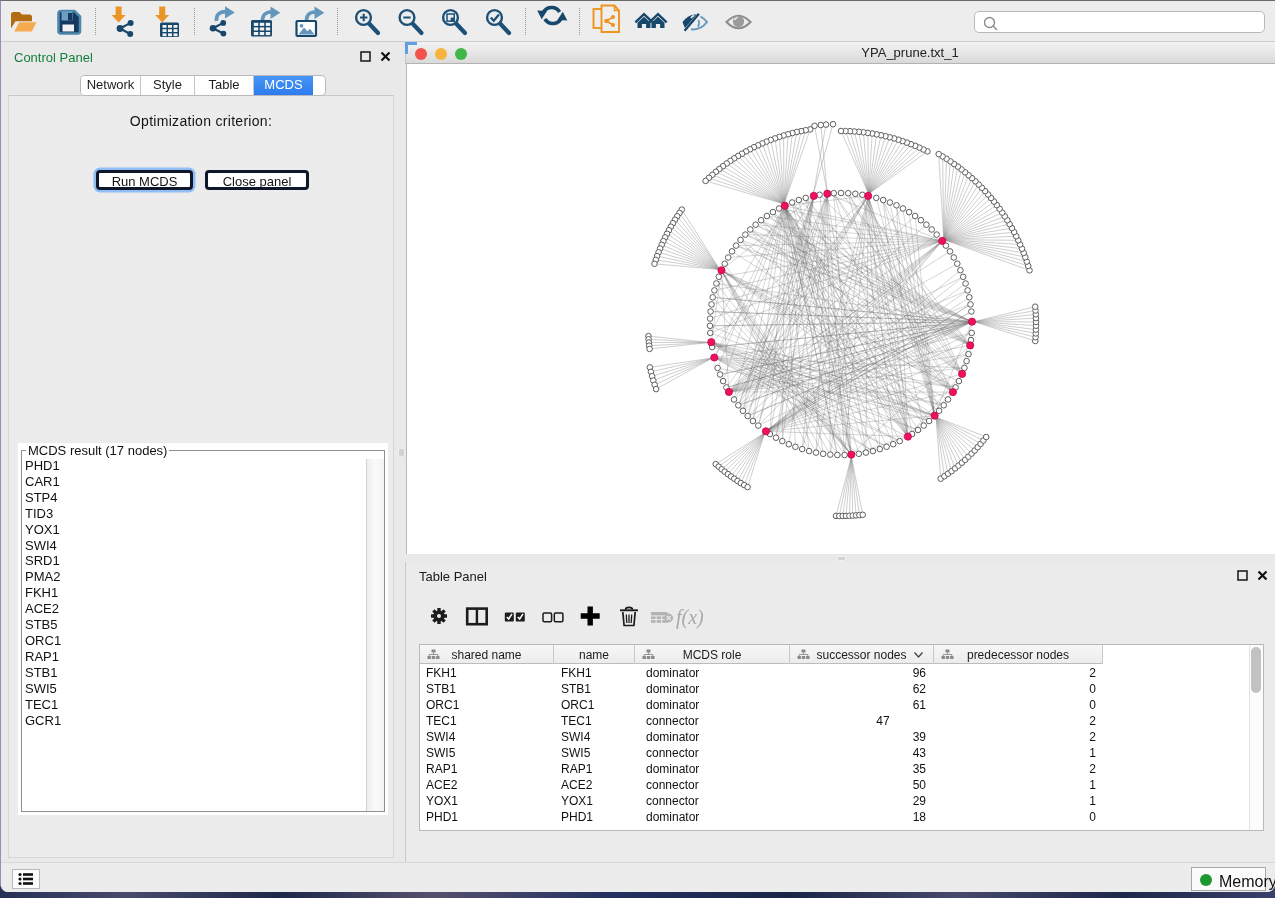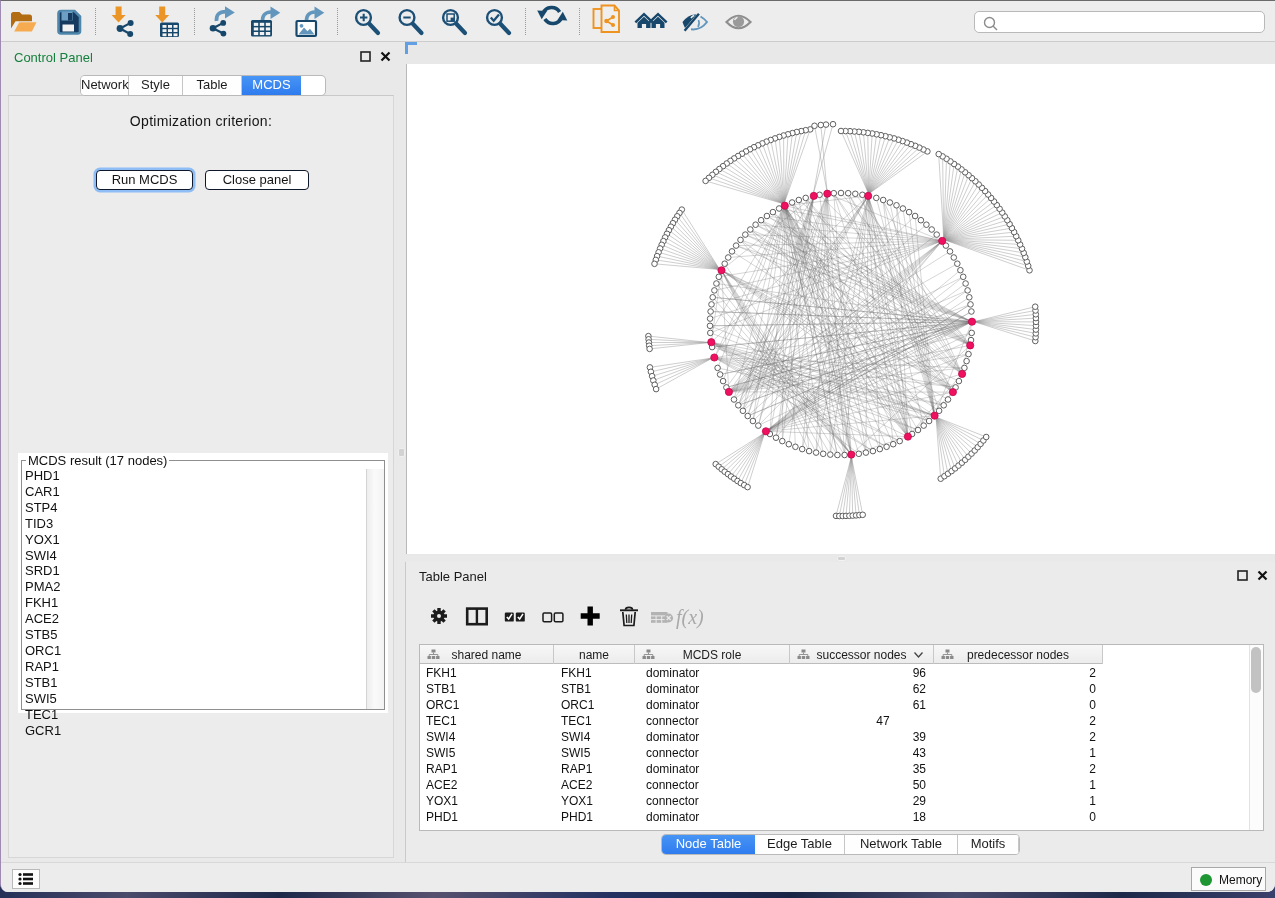--- a/index.html
+++ b/index.html
@@ -28,25 +28,25 @@
 #cp-tabs .tab.sel { background:linear-gradient(#4795f5,#2e7bef); color:#fff; border-right:none; }
 #cp-pane { position:absolute; left:7px; top:53px; width:386px; height:763px;
   background:#ececec; border:1px solid #d6d6d6; border-top:1px solid #c9c9c9;}
 #opt-label { position:absolute; left:7px; top:71px; width:386px; text-align:center;
   font-size:14px; letter-spacing:0.3px; color:#141414; }
 #dd { position:absolute; left:45px; top:96px; width:312px; height:20px; background:#fff;
   border:1px solid #b4b4b4; border-radius:4px; font-size:12.5px; color:#141414; }
 #dd .txt { position:absolute; left:10px; right:24px; top:3px; text-align:center; }
 #dd .step { position:absolute; right:-1px; top:-1px; width:22px; height:20px;
   background:linear-gradient(#4a98f7,#2c79ee); border-radius:0 4px 4px 0; }
-.btn { position:absolute; height:20px; background:#fff; border:1px solid #0f172a;
+.btn { position:absolute; height:20px; background:#fff; border:3px solid #0f172a;
   border-radius:4px; font-size:13px; color:#141414; text-align:center; line-height:18px; }
 #btn-run { left:95px; top:128px; width:97px; box-shadow:0 0 0 2.5px #8ebef5; }
 #btn-close { left:204px; top:128px; width:104px; }
-#mcds-box { position:absolute; left:17px; top:411px; width:370px; height:260px; background:#fff; }
+#mcds-box { position:absolute; left:17px; top:401px; width:370px; height:372px; background:#fff; }
 #mcds-border { position:absolute; left:3px; top:7px; right:3px; bottom:3px;
   border:1px solid #8f8f8f; }
 #mcds-label { position:absolute; left:8px; top:0px; background:#fff; padding:0 2px;
   font-size:13px; color:#111; }
 #mcds-list { position:absolute; left:7px; top:15px; font-size:13px; color:#111; line-height:15.9px; }
 #mcds-sb { position:absolute; right:4px; top:16px; width:18px; bottom:4px;
   border-left:1px solid #d4d4d4; background:linear-gradient(90deg,#ededed,#fafafa 45%,#f3f3f3); }
 
 #net { position:absolute; left:404px; top:41px; width:871px; height:513px; }
 #net-title { position:absolute; left:0; top:0; width:871px; height:22px;
@@ -84,21 +84,21 @@
   border-radius:4px; box-shadow:0 0 0 1px #b9b9b9; overflow:hidden; background:#fff; }
 #tp-tabs .tab { height:19px; font-size:13px; color:#1c1c1c; text-align:center; line-height:18px;
   background:#fefefe; border-right:1px solid #c6c6c6; }
 #tp-tabs .tab.sel { background:linear-gradient(#4795f5,#2e7bef); color:#fff; border-right:none; }
 
 #status { position:absolute; left:0; top:861px; width:1275px; height:31px;
   background:#ececec; border-top:1px solid #d8d8d8; }
 #stat-list { position:absolute; left:11px; top:6px; width:28px; height:20px; background:#fdfdfd;
   border:1px solid #b9b9b9; }
 #memory { position:absolute; right:10px; top:4px; width:75px; height:24px; background:#fbfbfb;
-  border:1px solid #a8a8a8; font-size:12px; color:#111; }
+  border:1px solid #a8a8a8; font-size:16px; color:#111; }
 #memory .dot { position:absolute; left:8px; top:6px; width:12px; height:12px; border-radius:50%;
   background:#1e9632; }
 #memory .t { position:absolute; left:27px; top:5px; }
 </style>
 </head>
 <body>
 <div id="wall"></div>
 <div id="win">
 <div id="toolbar">
 <svg style="position:absolute;left:0;top:0" width="970" height="41" viewBox="0 0 970 41">
@@ -235,41 +235,47 @@
   <div class="winbtns" style="left:359px; top:9px;">
     <svg width="11" height="11" viewBox="0 0 11 11">
           <rect x="1" y="1" width="9" height="9" fill="none" stroke="#222" stroke-width="1.6"></rect>
         </svg>
     <svg width="11" height="11" viewBox="0 0 11 11">
           <path d="M1.5 1.5 L9.5 9.5 M9.5 1.5 L1.5 9.5" stroke="#111" stroke-width="2.2"></path>
         </svg>
   </div>
   <div id="cp-pane"></div>
   <div id="cp-tabs">
-    <div class="tab" style="width:48px">Network</div>
+    <div class="tab" style="width:60px">Network</div>
     <div class="tab" style="width:54px">Style</div>
     <div class="tab" style="width:59px">Table</div>
     <div class="tab sel" style="width:59px">MCDS</div>
   </div>
   <div id="opt-label">Optimization criterion:</div>
   <div class="btn" id="btn-run">Run MCDS</div>
   <div class="btn" id="btn-close">Close panel</div>
   <div id="mcds-box">
     <div id="mcds-border"></div>
     <div id="mcds-label">MCDS result (17 nodes)</div>
     <div id="mcds-list">PHD1<br>CAR1<br>STP4<br>TID3<br>YOX1<br>SWI4<br>SRD1<br>PMA2<br>FKH1<br>ACE2<br>STB5<br>ORC1<br>RAP1<br>STB1<br>SWI5<br>TEC1<br>GCR1</div>
     <div id="mcds-sb"></div>
   </div>
 </div>
 <div id="vsplit"></div>
 <div id="vhandle"></div>
 <div id="net">
       <svg width="12" height="12" style="position:absolute;left:0;top:0;z-index:5" viewBox="0 0 12 12">
         <path d="M0 12 V0 H12 V3 H3 V12 z" fill="#4a90e2" opacity="0.85"></path>
       </svg>
+  <div id="net-title">
+    <div class="tl" style="left:9px; background:#f0544d;"></div>
+    <div class="tl" style="left:29px; background:#f6b43e;"></div>
+    <div class="tl" style="left:49px; background:#3eb648;"></div>
+    <div class="t">YPA_prune.txt_1</div>
+  </div>
   <div id="net-canvas"><svg xmlns="http://www.w3.org/2000/svg" width="871" height="490" viewBox="0 0 871 490">
 <g stroke="#6b6b6b" stroke-width="0.6" stroke-opacity="0.47" fill="none">
 <line x1="420.3" y1="129.7" x2="331.3" y2="341.3"></line>
 <line x1="420.3" y1="129.7" x2="340.7" y2="352.0"></line>
 <line x1="420.3" y1="129.7" x2="351.3" y2="361.6"></line>
 <line x1="420.3" y1="129.7" x2="369.0" y2="373.7"></line>
 <line x1="420.3" y1="129.7" x2="381.8" y2="380.2"></line>
 <line x1="420.3" y1="129.7" x2="395.2" y2="385.1"></line>
 <line x1="420.3" y1="129.7" x2="409.1" y2="388.6"></line>
 <line x1="420.3" y1="129.7" x2="423.3" y2="390.6"></line>
@@ -1093,26 +1099,20 @@
 <div class="cell" style="left:6px;top:144px">PHD1</div>
 <div class="cell" style="left:141px;top:144px">PHD1</div>
 <div class="cell" style="left:226px;top:144px">dominator</div>
 <div class="cell" style="left:420px;top:144px;width:86px;text-align:right">18</div>
 <div class="cell" style="left:590px;top:144px;width:86px;text-align:right">0</div>
         </div>
     <div id="tbl-sb">
           <div id="tbl-thumb"></div>
         </div>
   </div>
-  <div id="tp-tabs">
-    <div class="tab sel" style="width:93px">Node Table</div>
-    <div class="tab" style="width:90px">Edge Table</div>
-    <div class="tab" style="width:113px">Network Table</div>
-    <div class="tab" style="width:61px">Motifs</div>
-  </div>
 </div>
 <div id="status">
   <div id="stat-list">
     <svg width="26" height="18" viewBox="0 0 26 18" style="position:absolute;left:0px;top:0px">
       <circle cx="7" cy="4.5" r="1.6" fill="#111"></circle>
           <rect x="10" y="3.2" width="10" height="2.6" fill="#111"></rect>
       <circle cx="7" cy="9" r="1.6" fill="#111"></circle>
           <rect x="10" y="7.7" width="10" height="2.6" fill="#111"></rect>
       <circle cx="7" cy="13.5" r="1.6" fill="#111"></circle>
           <rect x="10" y="12.2" width="10" height="2.6" fill="#111"></rect>

